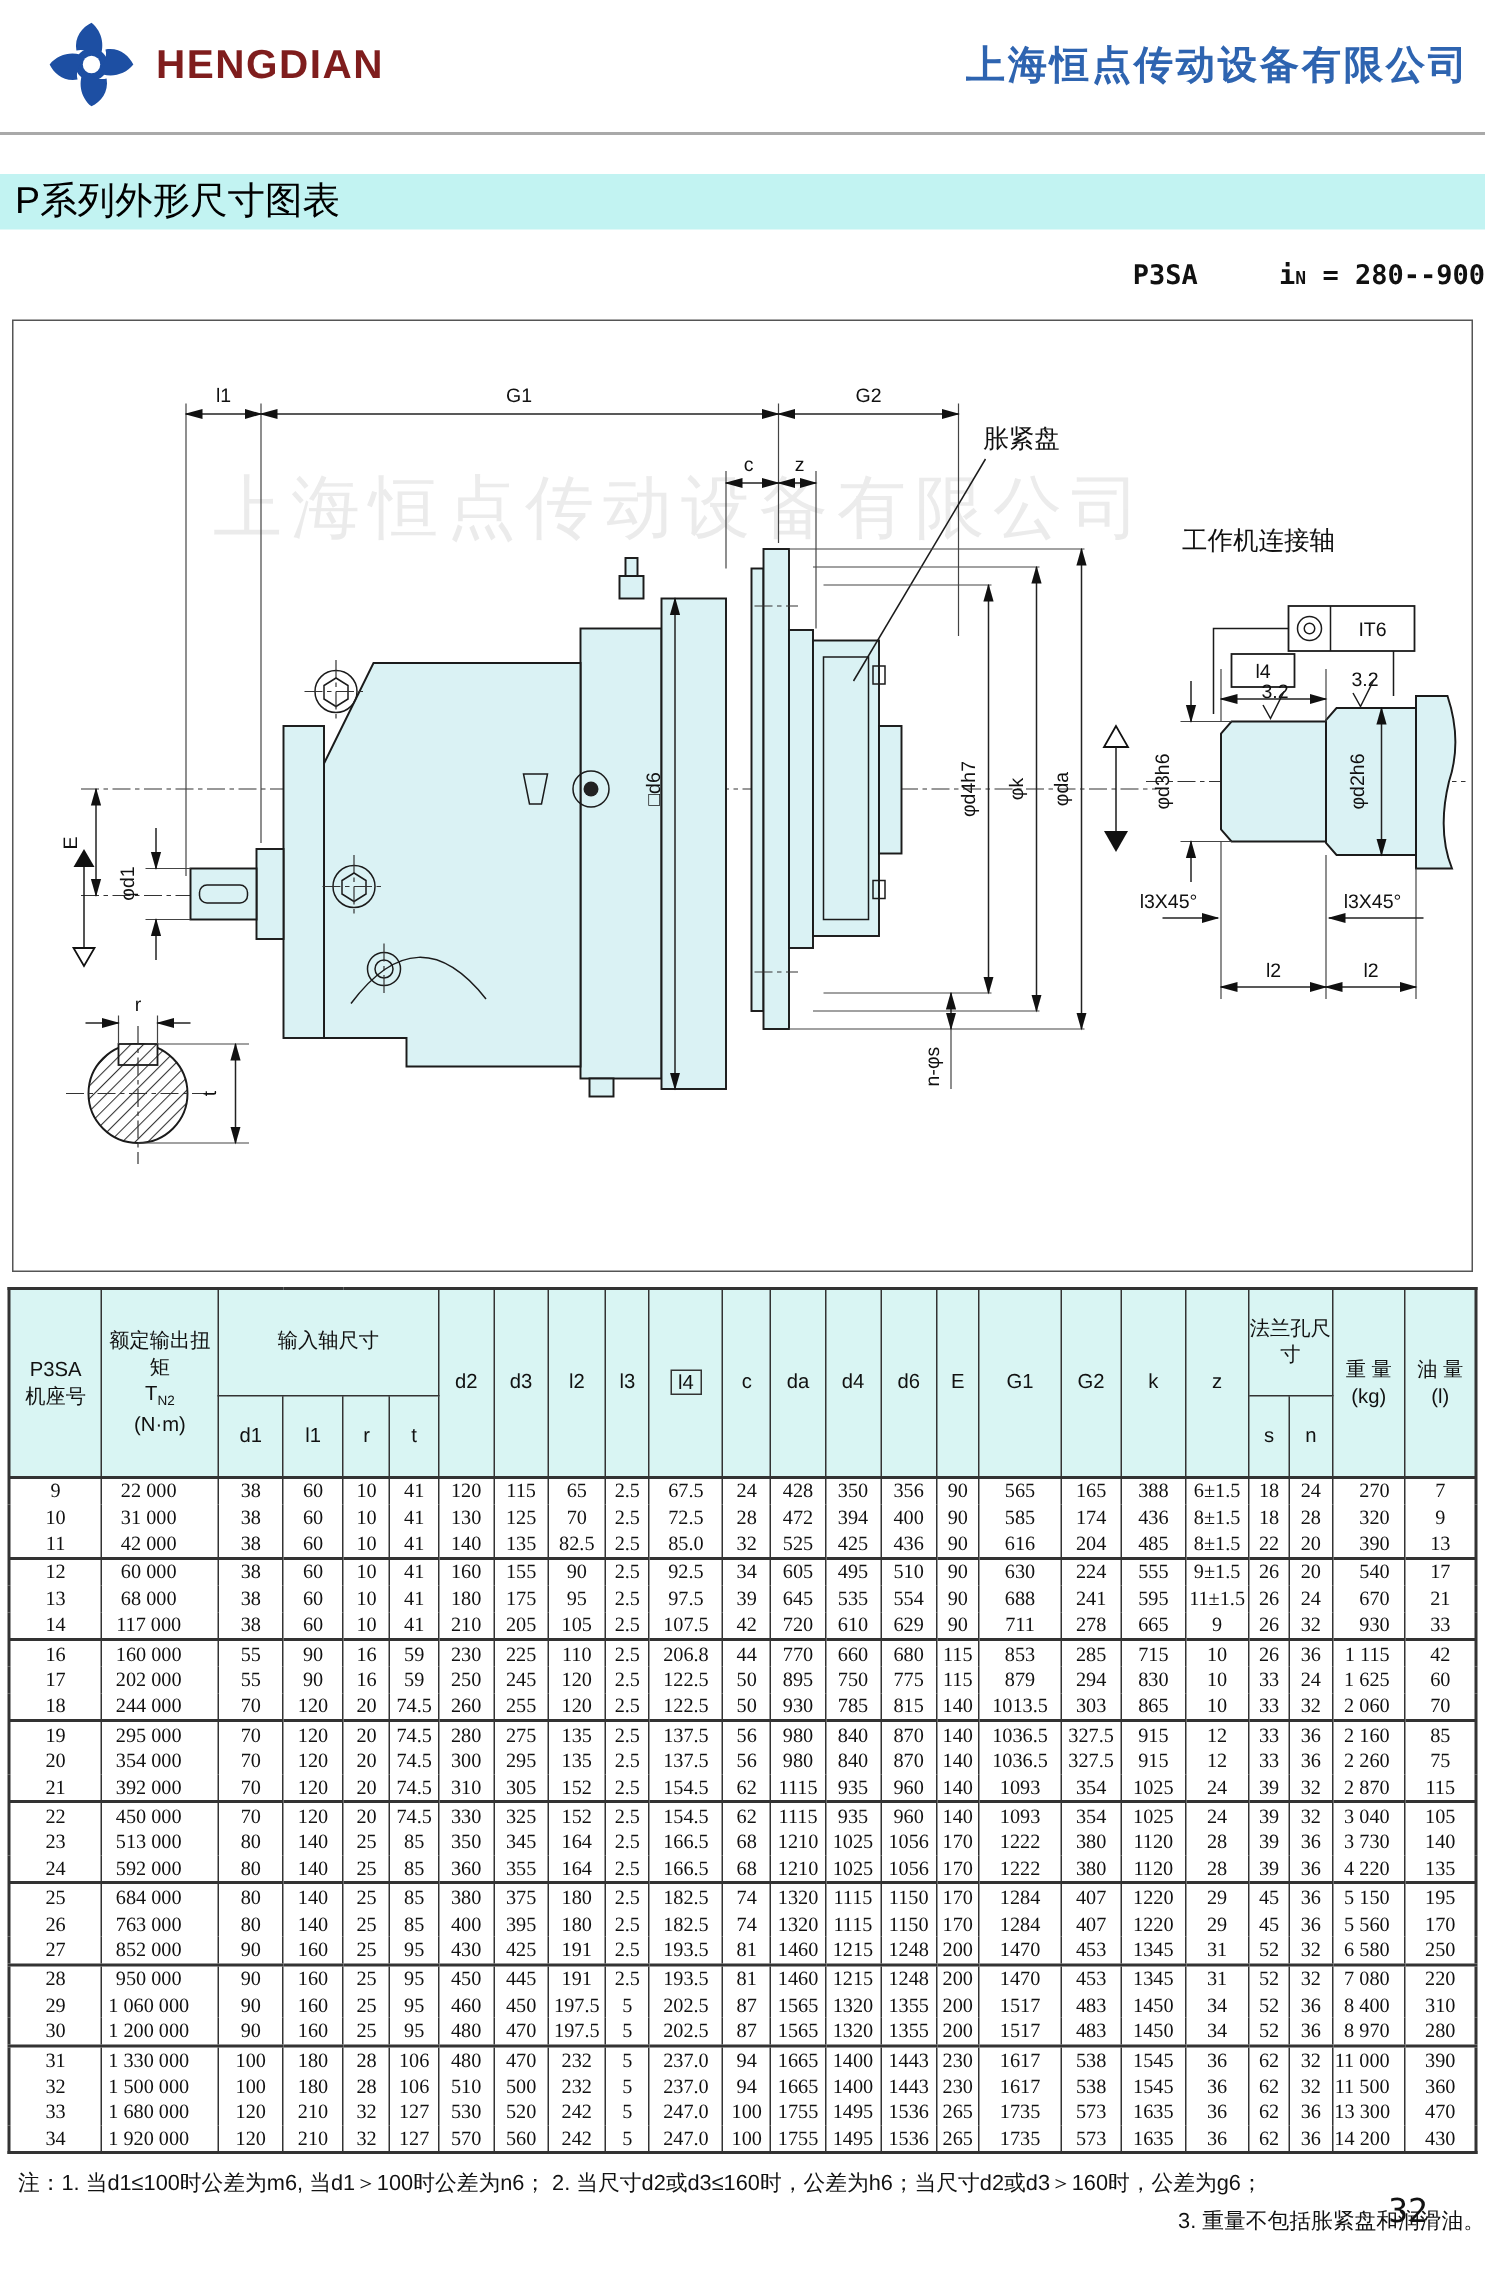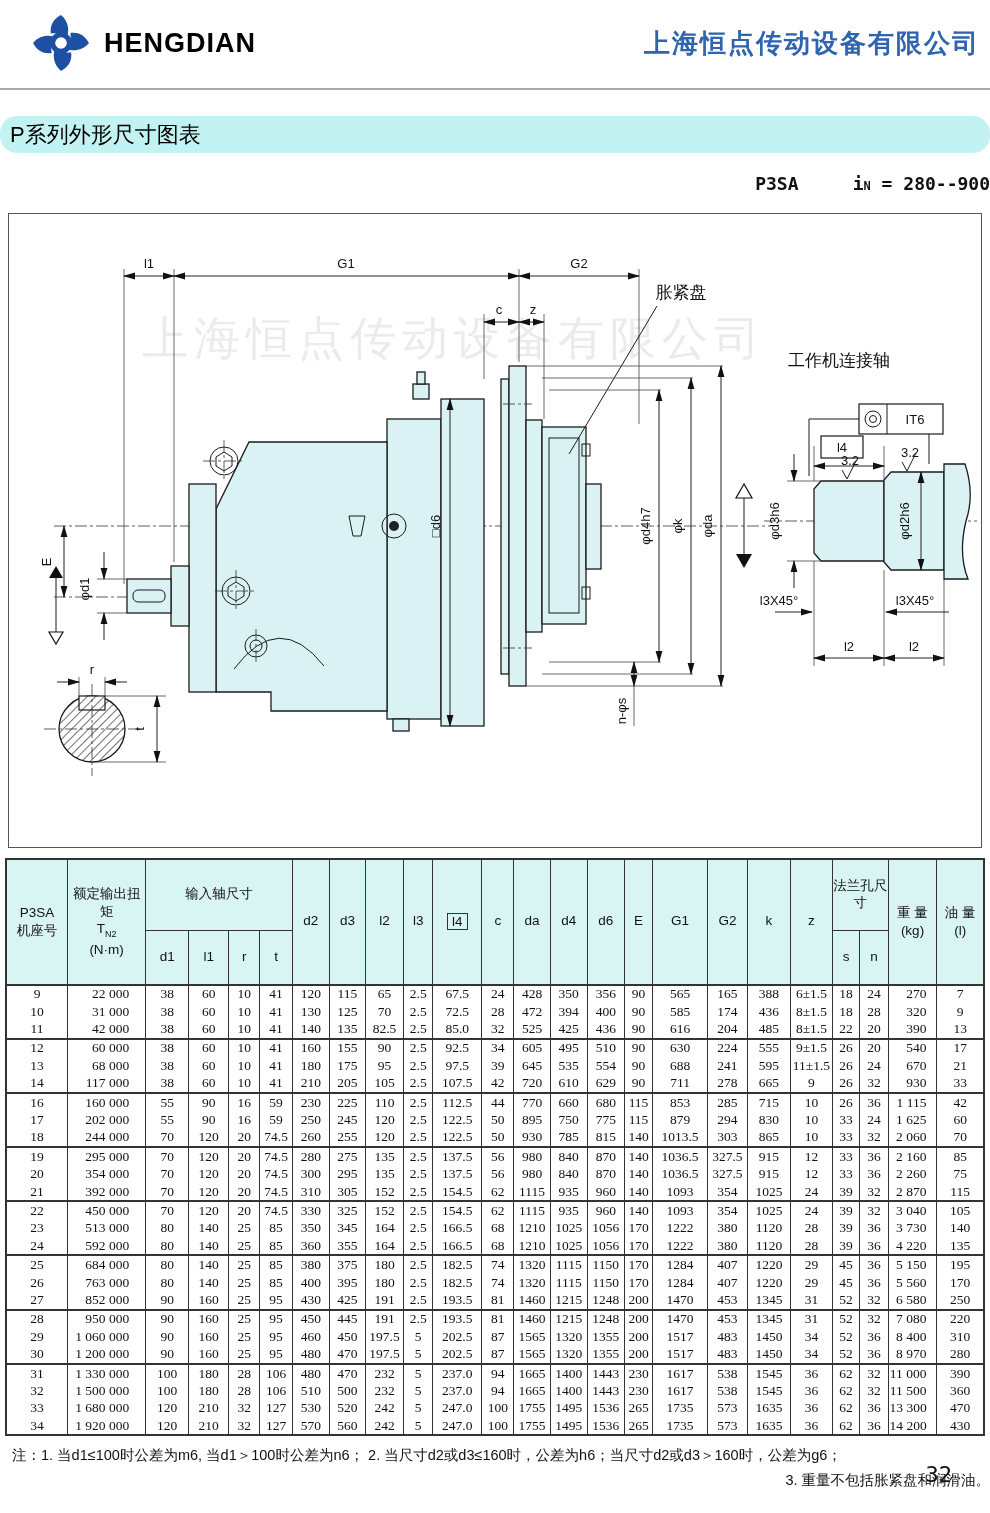--- a/index.html
+++ b/index.html
@@ -1,36 +1,36 @@
 <!DOCTYPE html>
 <html><head>
 <meta charset="utf-8">
 <style>
   html,body{margin:0;padding:0;background:#fff;}
   body{width:990px;height:1513px;position:relative;font-family:"Liberation Sans",sans-serif;color:#111;overflow:hidden;}
   
   .header{height:88px;border-bottom:2px solid #a9a9a9;position:relative;}
   .logo-wrap{position:absolute;left:30px;top:12px;display:flex;align-items:center;}
-  .logo-text{font-size:27px;font-weight:600;color:#000000;letter-spacing:1px;margin-left:12px;font-family:"Liberation Sans",sans-serif;}
+  .logo-text{font-size:27px;font-weight:600;color:#7f1d1d;letter-spacing:1px;margin-left:12px;font-family:"Liberation Sans",sans-serif;}
   .company{position:absolute;right:10px;top:26px;font-size:26px;font-weight:bold;color:#2e64b0;letter-spacing:2px;}
   
-  .titlebar{margin:26px 0 0 0;height:37px;line-height:37px;background:#c2f3f2;font-size:22px;padding-left:10px;color:#000;border-radius:17px;}
+  .titlebar{margin:26px 0 0 0;height:37px;line-height:37px;background:#c2f3f2;font-size:25px;padding-left:10px;color:#000;}
   .subtitle{margin:20px 0 0 10px;height:28px;font-family:"DejaVu Sans Mono",monospace;font-weight:bold;font-size:18px;color:#111;text-align:right;}
   .subtitle .sub-n{font-size:12px;}
   
   .diagram{margin:12px 8px 0 8px;height:633px;border:1px solid #555;position:relative;background:#fff;}
   .diagram svg{position:absolute;left:0;top:0;}
   
   .maintable{margin:10px 5px 0 5px;border-collapse:collapse;width:980px;table-layout:fixed;border:2px solid #333;}
   .maintable th{border:1px solid #333;background:#d9f5f3;font-weight:normal;font-size:13.5px;padding:18px 0;line-height:1.25;}
   .maintable td{border-left:1px solid #333;border-right:1px solid #333;border-top:none;border-bottom:none;
     font-family:"Liberation Serif",serif;font-size:13.5px;text-align:center;height:17.4px;padding:0 1px;white-space:nowrap;overflow:hidden;}
   .maintable tr.group-start td{border-top:2px solid #333;}
   .maintable thead{border-bottom:2px solid #333;}
-  td.c1{text-align:right;padding-right:16px;}
+  td.c1{padding-right:16px;}
   td.c22{text-align:right;padding-right:10px;margin-top:28px;}
   .boxed-label{border:1px solid #333;padding:0 4px;display:inline-block;line-height:1.15;}
   .subsmall{font-size:9px;}
   .hd2{line-height:1.3;}
   
   .notes{margin:10px 0 0 12px;font-size:14.5px;color:#111;}
   .notes .line2{margin-left:46px;margin-top:6px;text-align:right;}
   .pagenum{position:absolute;right:38px;top:1462px;font-size:22px;font-family:"DejaVu Sans Mono",monospace;}
 </style>
 </head>
@@ -507,21 +507,21 @@
         <td class="c0">16</td>
         <td class="c1">160 000</td>
         <td class="c2">55</td>
         <td class="c3">90</td>
         <td class="c4">16</td>
         <td class="c5">59</td>
         <td class="c6">230</td>
         <td class="c7">225</td>
         <td class="c8">110</td>
         <td class="c9">2.5</td>
-        <td class="c10">112.5</td>
+        <td class="c10">206.8</td>
         <td class="c11">44</td>
         <td class="c12">770</td>
         <td class="c13">660</td>
         <td class="c14">680</td>
         <td class="c15">115</td>
         <td class="c16">853</td>
         <td class="c17">285</td>
         <td class="c18">715</td>
         <td class="c19">10</td>
         <td class="c20">26</td>

